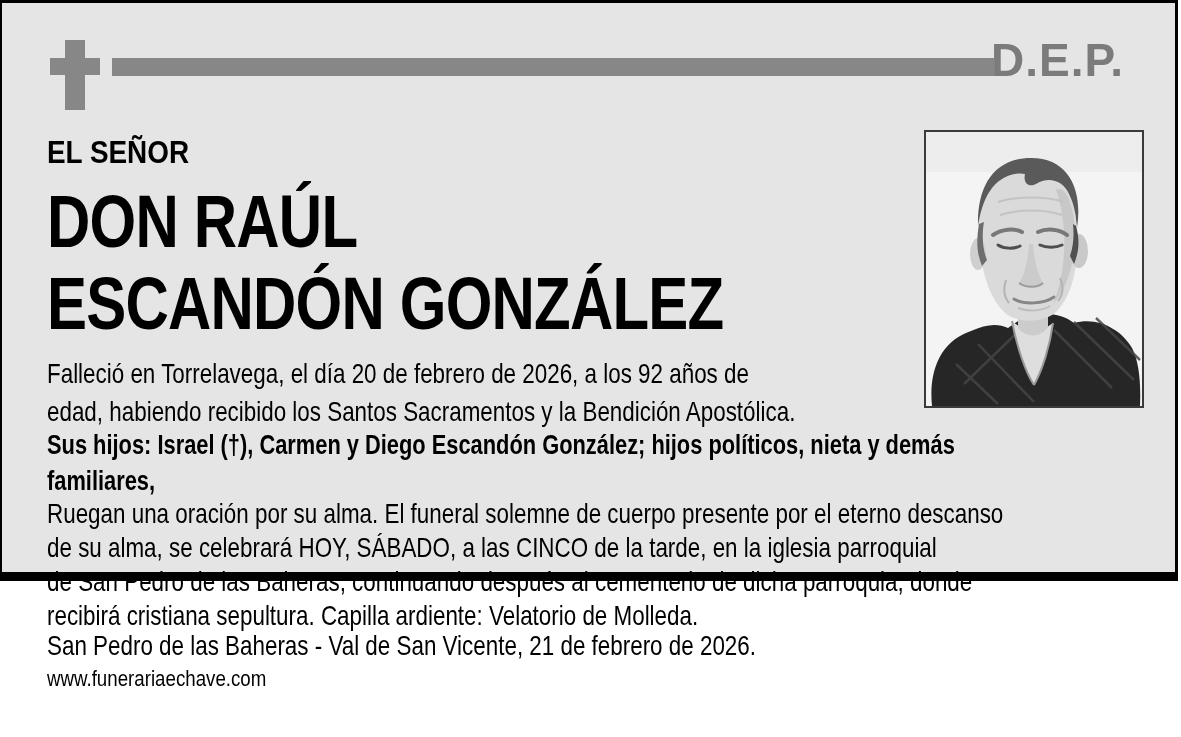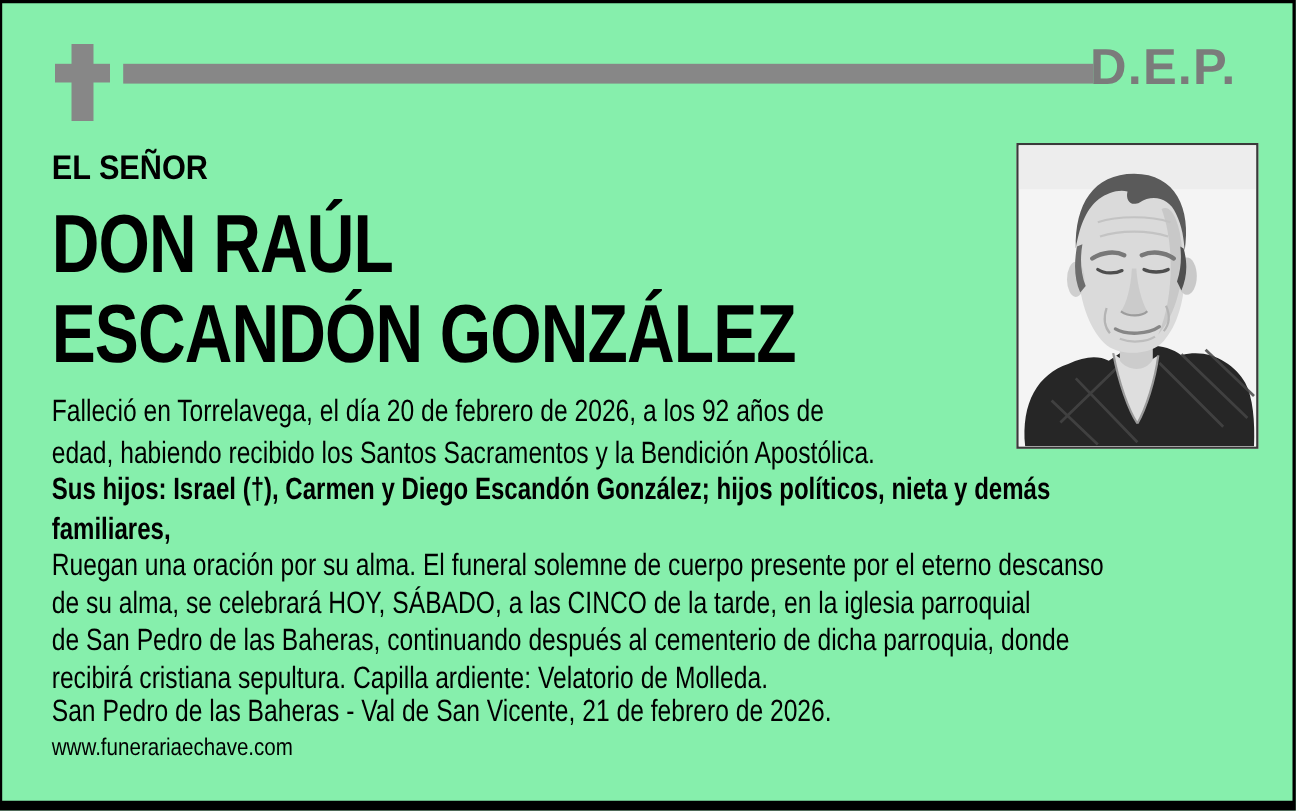--- a/index.html
+++ b/index.html
@@ -1,17 +1,17 @@
 <!DOCTYPE html>
 <html lang="es"><head>
 <meta charset="utf-8">
 <style>
   html,body{margin:0;padding:0;background:#fff;}
   body{width:1181px;height:737px;position:relative;font-family:"Liberation Sans",sans-serif;-webkit-font-smoothing:antialiased;}
-  .sheet{position:absolute;left:0;top:0;width:1178px;height:737px;box-sizing:border-box;background:#86efac;
+  .sheet{position:absolute;left:0;top:0;width:1178px;height:581px;box-sizing:border-box;background:#e5e5e5;
          border-top:3px solid #000;border-left:2px solid #000;border-right:3px solid #000;border-bottom:9px solid #000;}
   .abs{position:absolute;}
   
   .cross-v{left:63px;top:37px;width:20px;height:70px;background:#878787;}
   .cross-h{left:48px;top:55px;width:50px;height:17px;background:#878787;}
   .rule{left:110px;top:55px;width:882px;height:18px;background:#878787;}
   .dep{left:960px;top:30px;width:162px;text-align:right;font-size:46px;font-weight:bold;color:#7b7b7b;letter-spacing:1px;white-space:nowrap;}
   
   .photo{left:922px;top:127px;width:216px;height:274px;border:2px solid #3a3a3a;box-sizing:content-box;background:#f5f5f5;overflow:hidden;}
   .photo svg{display:block;width:216px;height:274px;}

